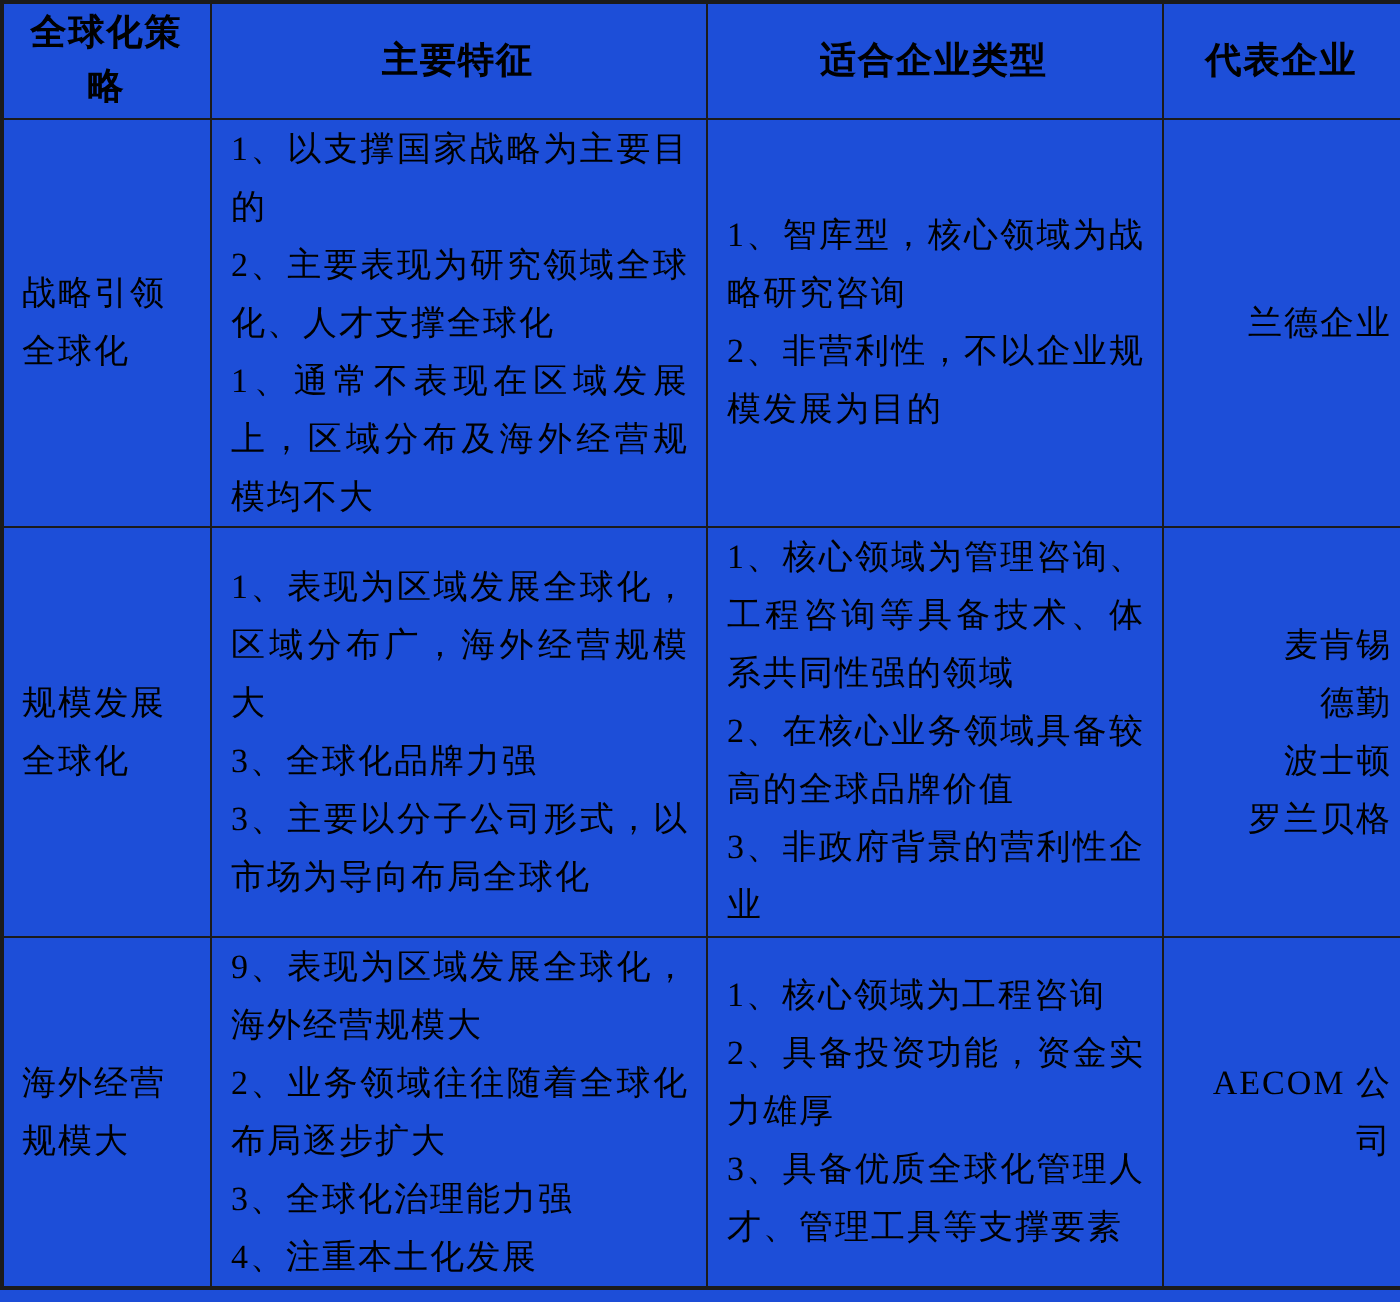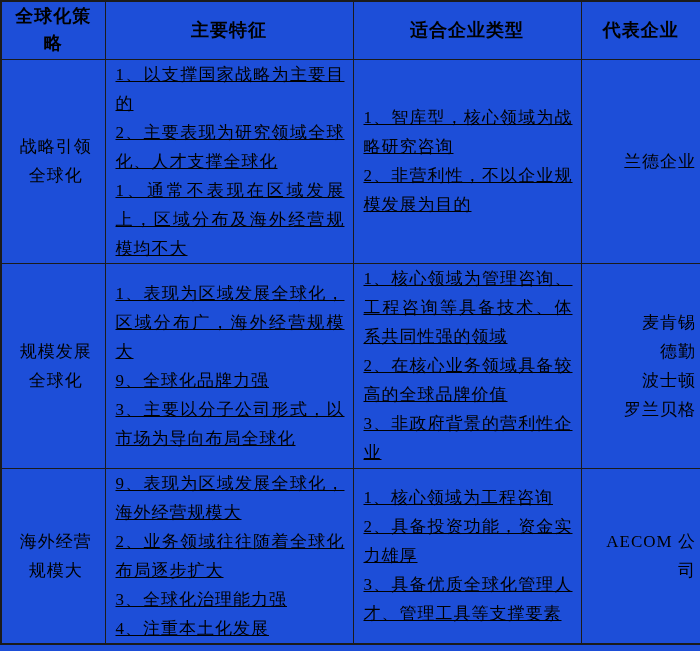--- a/index.html
+++ b/index.html
@@ -42,27 +42,26 @@
     letter-spacing: 1px;
     padding: 0 6px;
   }
   td {
     font-size: 17px;
     line-height: 29px;
     letter-spacing: 1px;
   }
   td.col-strategy {
     padding: 0 4px 0 9px;
-    text-align: center;
+    text-align: left;
   }
   td.col-features,
   td.col-types {
     padding: 0 8px 0 10px;
     text-align: justify;
-    text-decoration: underline;
   }
   td.col-reps {
     padding: 0 4px 0 10px;
     text-align: right;
   }
   td p {
     margin: 0;
     padding: 0;
   }
 </style>
@@ -98,21 +97,21 @@
           <p>2、非营利性，不以企业规模发展为目的</p>
         </td>
         <td class="col-reps">
           <p>兰德企业</p>
         </td>
       </tr>
       <tr class="row-2">
         <td class="col-strategy">规模发展全球化</td>
         <td class="col-features">
           <p>1、表现为区域发展全球化，区域分布广，海外经营规模大</p>
-          <p>9、全球化品牌力强</p>
+          <p>3、全球化品牌力强</p>
           <p>3、主要以分子公司形式，以市场为导向布局全球化</p>
         </td>
         <td class="col-types">
           <p>1、核心领域为管理咨询、工程咨询等具备技术、体系共同性强的领域</p>
           <p>2、在核心业务领域具备较高的全球品牌价值</p>
           <p>3、非政府背景的营利性企业</p>
         </td>
         <td class="col-reps">
           <p>麦肯锡</p>
           <p>德勤</p>

